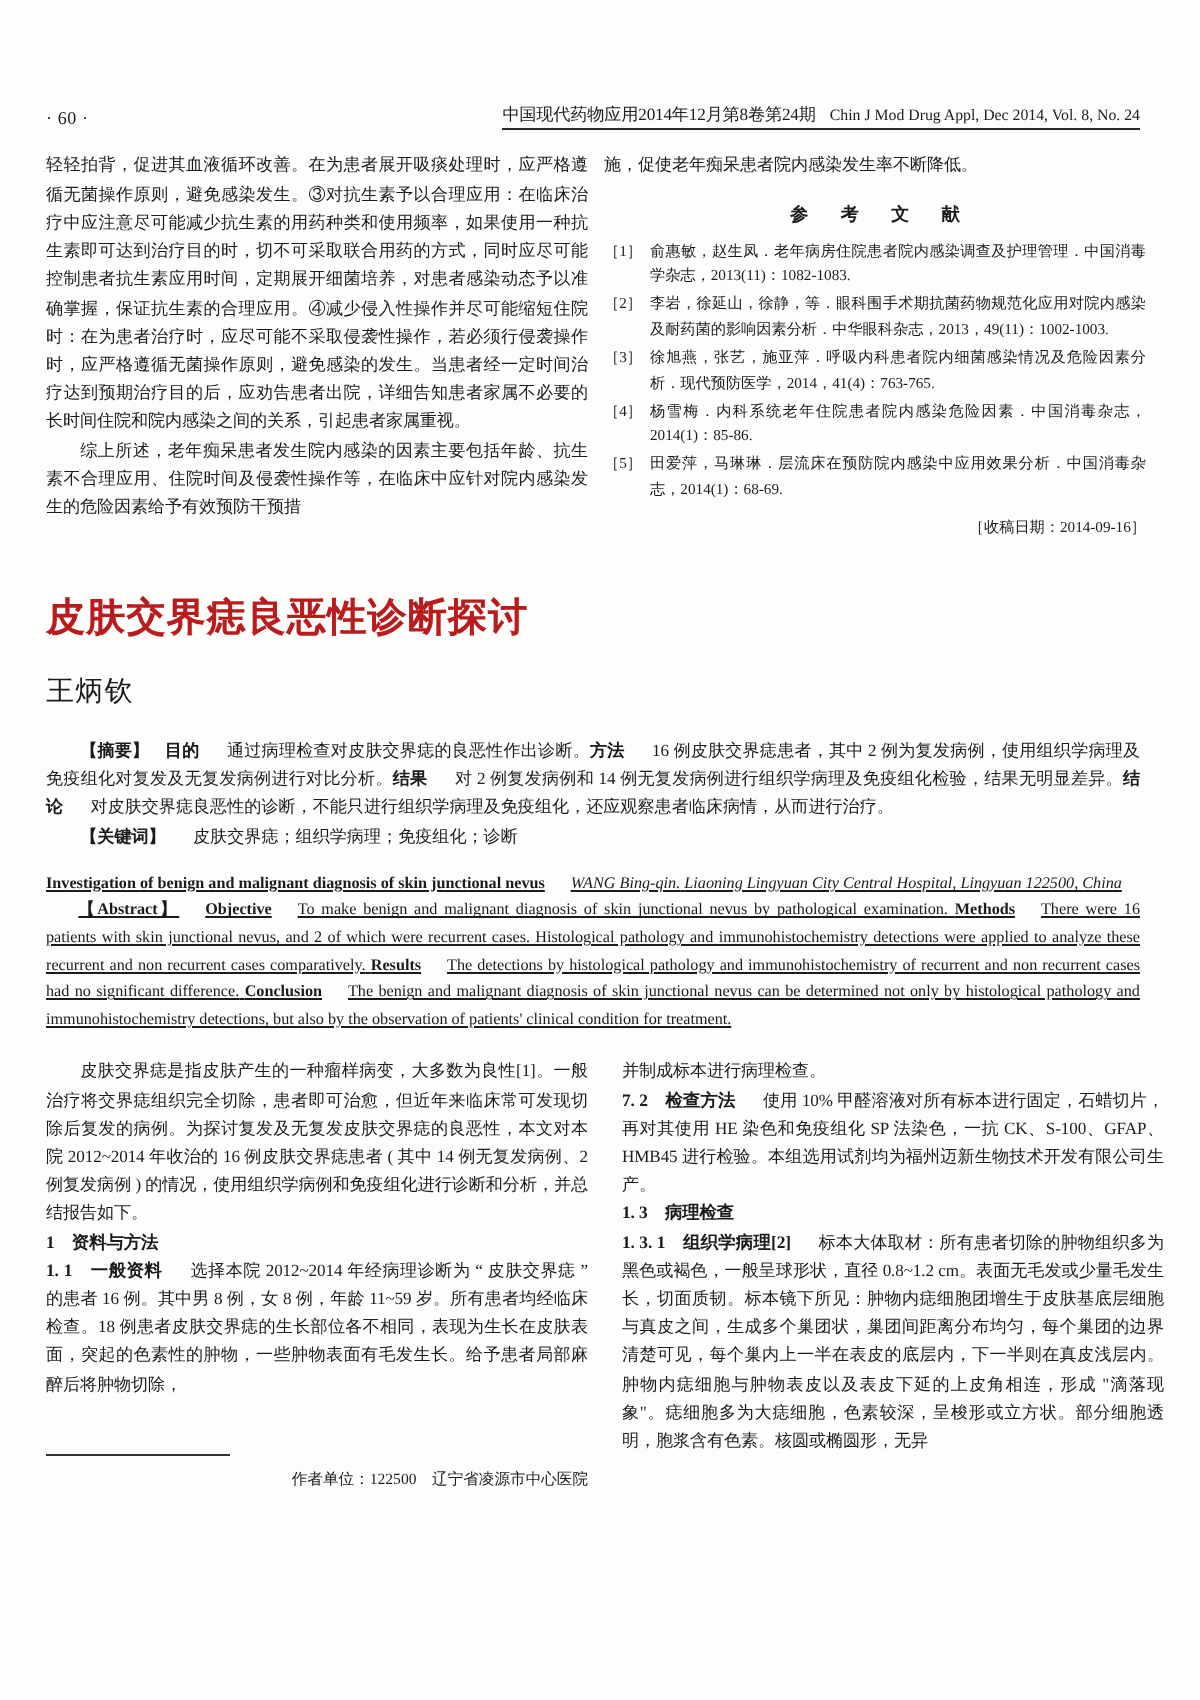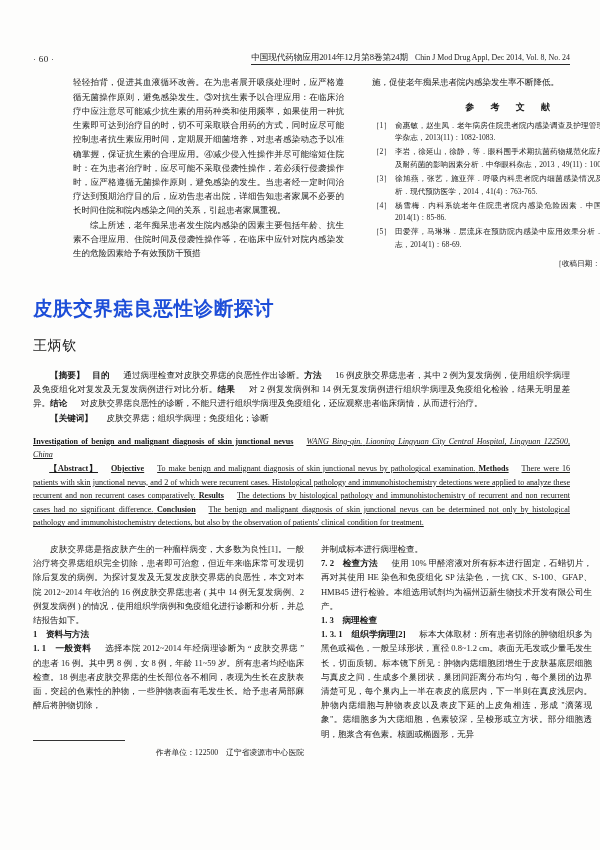--- a/index.html
+++ b/index.html
@@ -6,21 +6,21 @@
     margin: 0;
     padding: 0;
     background: #ffffff;
   }
   .page {
     position: relative;
     width: 600px;
     height: 850px;
     background: #fdfdfc;
     box-sizing: border-box;
-    padding: 52px 30px 12px 33px;
+    padding: 52px 30px 12px 23px;
     font-family: "Liberation Serif", "DejaVu Serif", serif;
     color: #1b1b1b;
     overflow: hidden;
   }
 
   
   .runhead {
     display: flex;
     align-items: flex-end;
     justify-content: space-between;
@@ -41,23 +41,22 @@
     align-items: baseline;
     gap: 7px;
     flex: 0 0 auto;
   }
   .rh-cn { font-size: 8.6px; letter-spacing: -0.1px; }
   .rh-en { font-size: 7.9px; font-family: "Liberation Serif", serif; }
 
   
   .topcols {
     display: flex;
-    gap: 28px;
+    gap: 8px;
     margin-top: 9px;
-    margin-left: 40px;
   }
   .topcol { width: 271px; flex: 0 0 271px; }
 
   .cn-body {
     font-size: 8.55px;
     line-height: 14.2px;
     text-align: justify;
     text-justify: inter-ideograph;
     letter-spacing: -0.05px;
   }
@@ -88,21 +87,21 @@
     margin-top: 7px;
   }
 
   
   .art-title {
     font-family: "DejaVu Sans", "Liberation Sans", sans-serif;
     font-size: 19.5px;
     font-weight: bold;
     letter-spacing: 0.6px;
     margin: 26px 0 0 0;
-    color: #1d4ed8;
+    color: #b91c1c;
   }
   .art-author {
     font-size: 14px;
     margin: 15px 0 0 0;
     letter-spacing: 0.6px;
   }
 
   
   .abs-cn {
     font-size: 8.55px;

